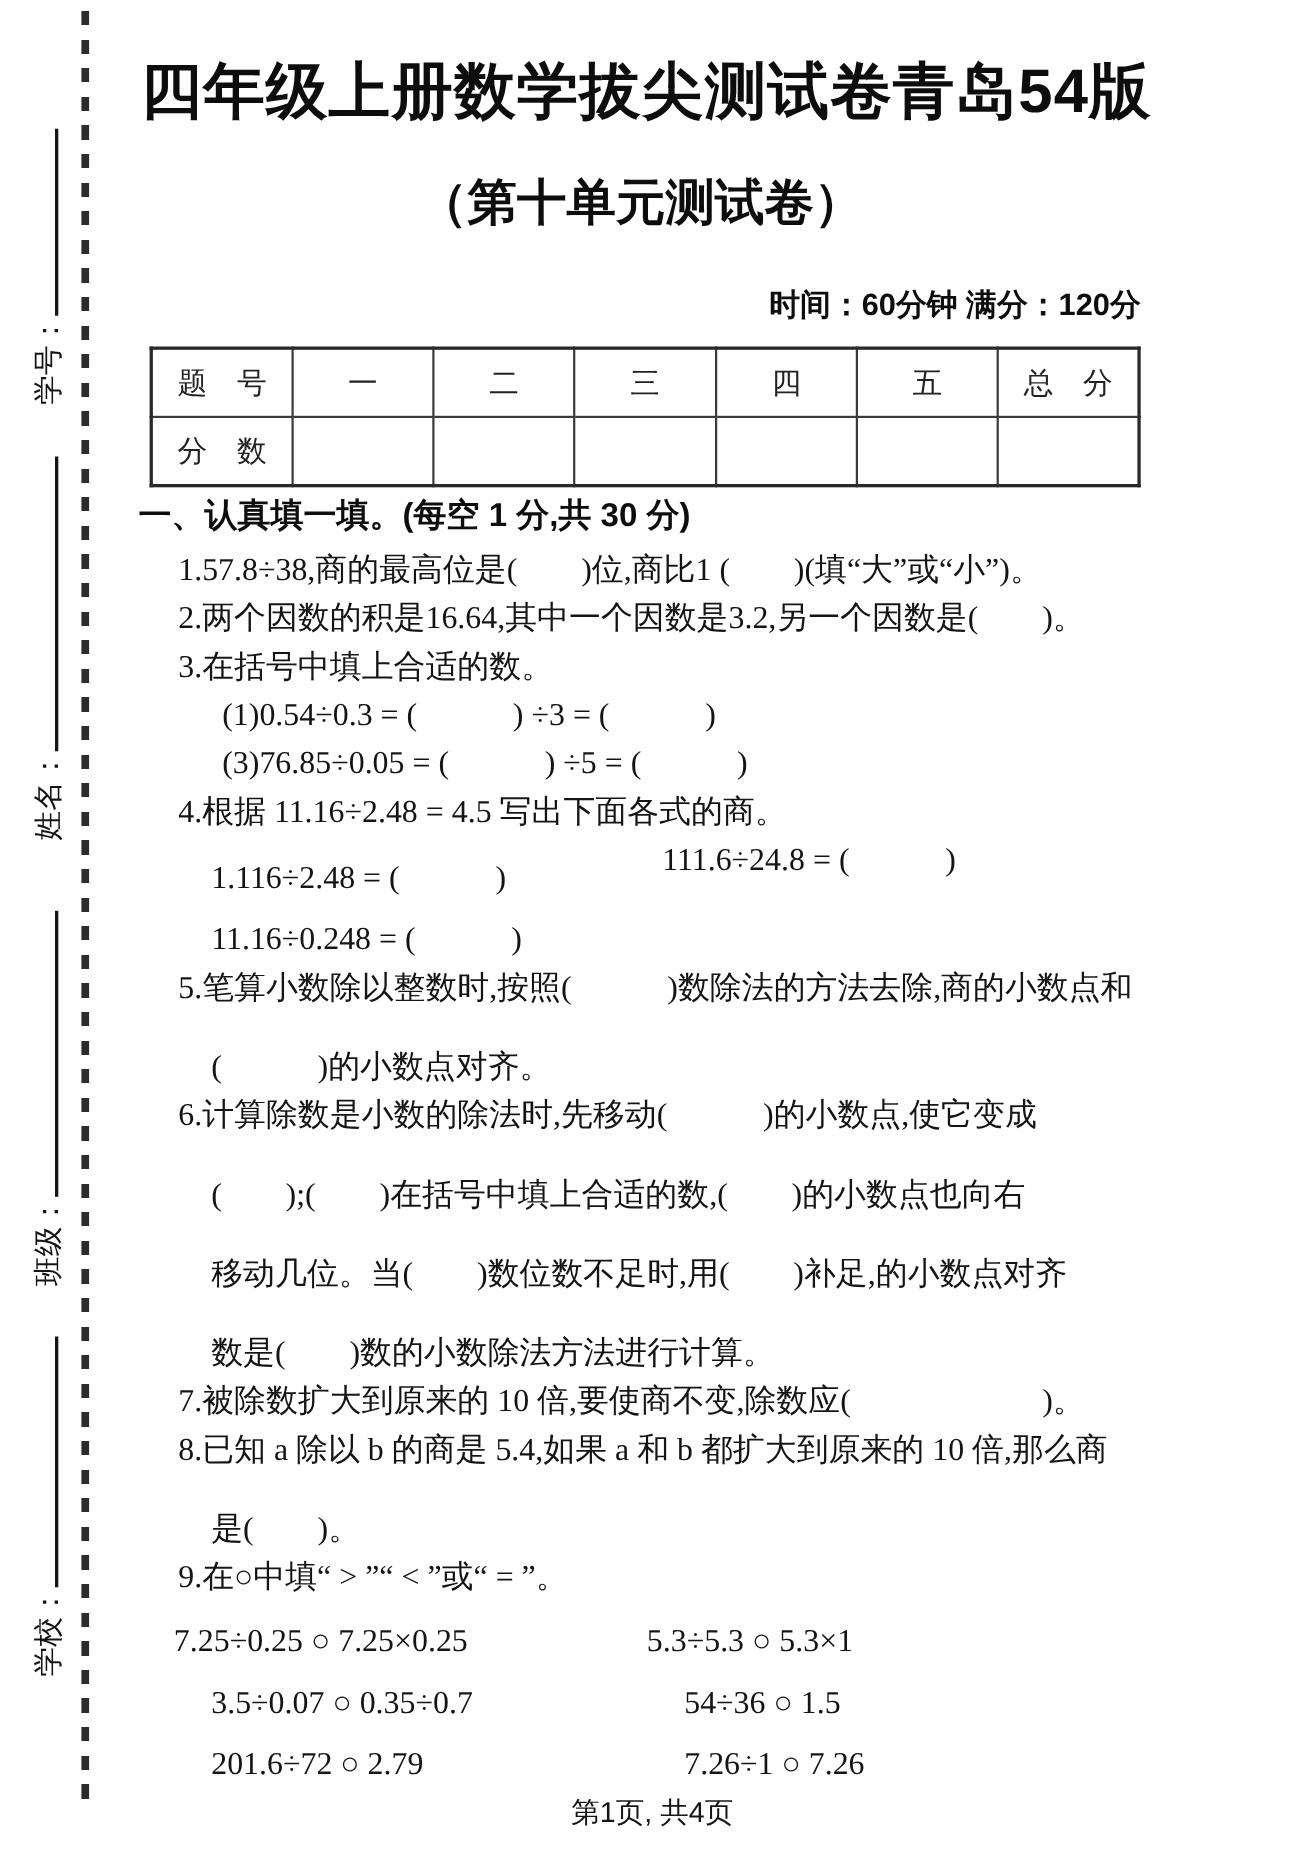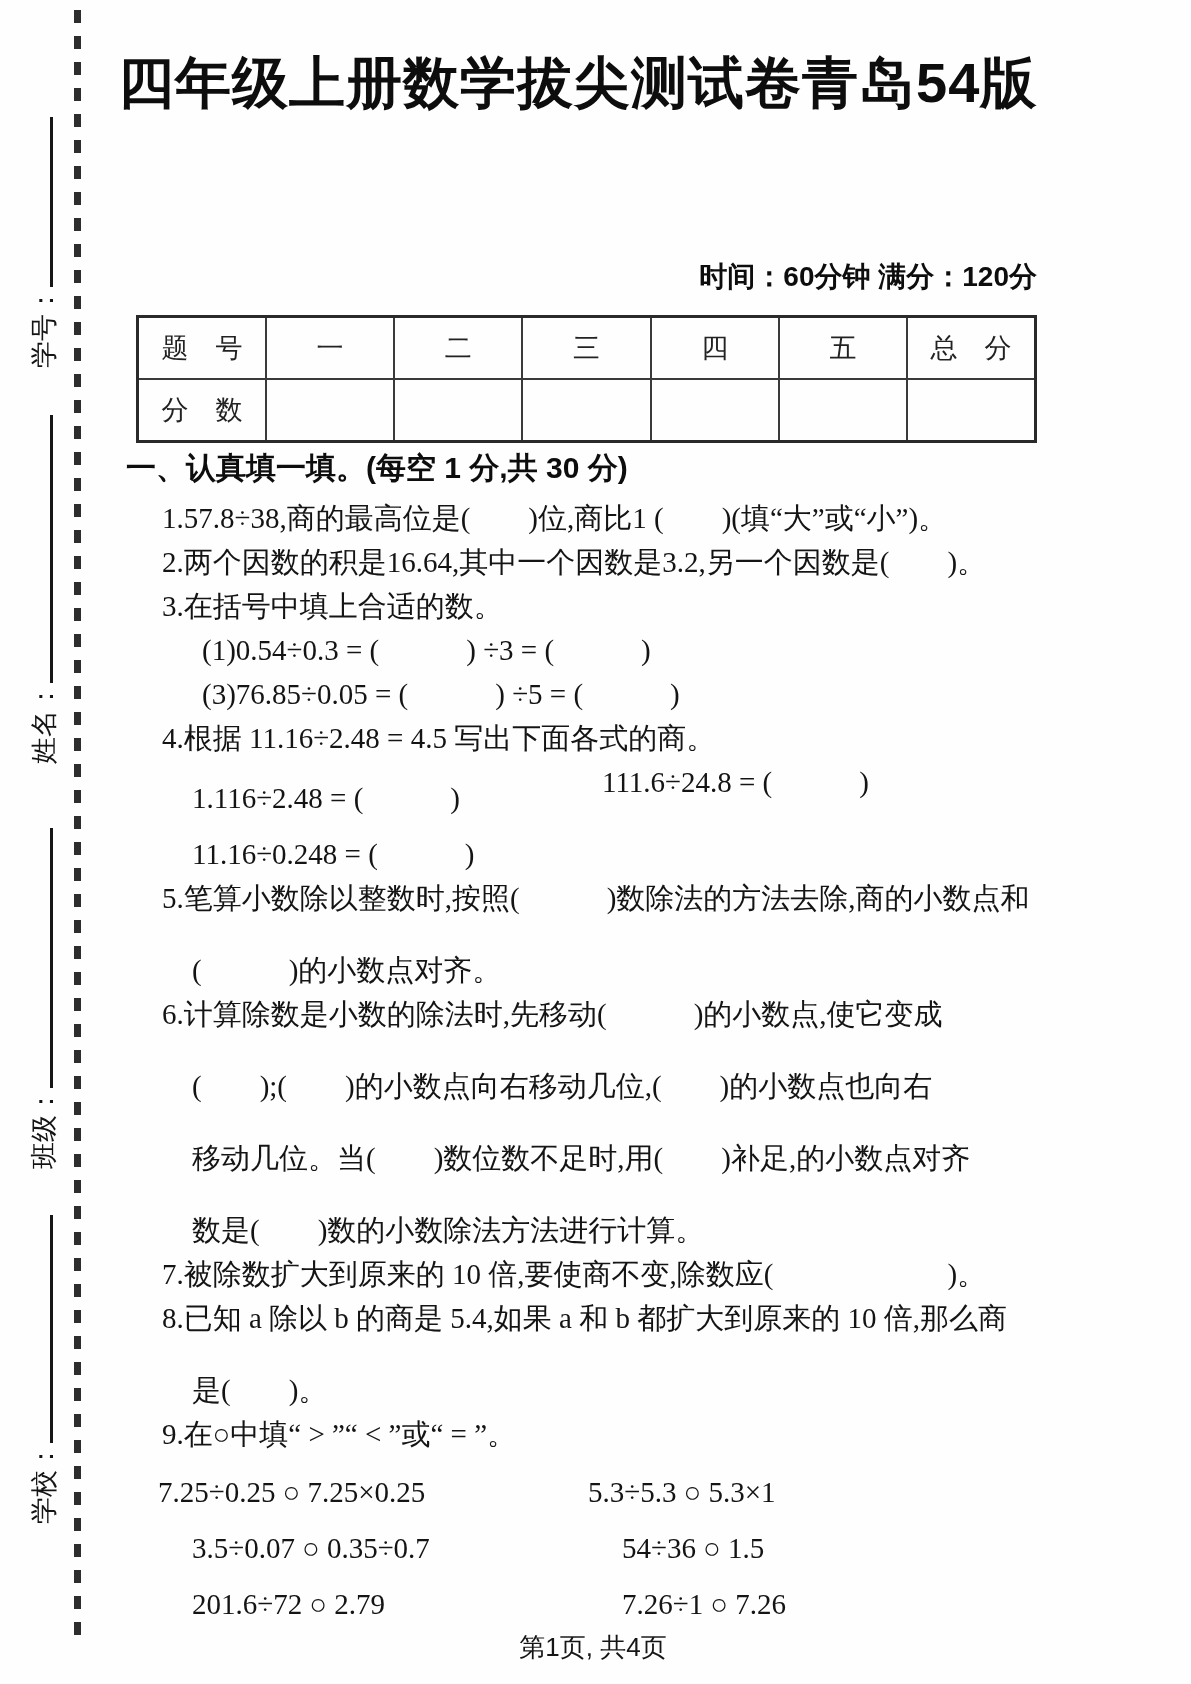--- a/index.html
+++ b/index.html
@@ -25,21 +25,21 @@
     display:inline-block; white-space:nowrap;
     transform:rotate(-90deg) translateX(-100%);
     transform-origin:top left;
     font-size:27px; color:#141414;
     font-family:"Liberation Serif","DejaVu Serif",serif;
   }
   .blank-line { display:inline-block; border-bottom:3px solid #161616; height:0.95em; }
 
   .title {
     position:absolute; top:46px; left:118px; width:929px; margin:0;
-    text-align:left; font-family:"Liberation Sans","DejaVu Sans",sans-serif;
+    text-align:right; font-family:"Liberation Sans","DejaVu Sans",sans-serif;
     font-weight:900; font-size:56px; letter-spacing:1px; color:#0d0d0d;
   }
   .subtitle {
     position:absolute; top:154px; left:118px; width:929px; margin:0;
     text-align:center; font-family:"Liberation Sans","DejaVu Sans",sans-serif;
     font-weight:900; font-size:45px; color:#0d0d0d;
   }
   .meta {
     position:absolute; top:258px; left:128px; width:909px;
     text-align:right; font-family:"Liberation Sans","DejaVu Sans",sans-serif;
@@ -96,20 +96,21 @@
     <div class="rot"><span>姓名：</span><span class="blank-line" style="width:268px"></span></div>
   </div>
   <div class="side-item" style="top:828px">
     <div class="rot"><span>班级：</span><span class="blank-line" style="width:260px"></span></div>
   </div>
   <div class="side-item" style="top:1215px">
     <div class="rot"><span>学校：</span><span class="blank-line" style="width:228px"></span></div>
   </div>
 
   <h1 class="title">四年级上册数学拔尖测试卷青岛54版</h1>
+  <h2 class="subtitle">（第十单元测试卷）</h2>
   <div class="meta">时间：60分钟  满分：120分</div>
 
   <table class="score-table">
     <tbody>
         <tr>
       <td>题　号</td>
       <td>一</td>
       <td>二</td>
       <td>三</td>
       <td>四</td>
@@ -138,21 +139,21 @@
     <div class="line sub">(3)76.85÷0.05 = (　　　) ÷5 = (　　　)</div>
     <div class="line q">4.根据 11.16÷2.48 = 4.5 写出下面各式的商。</div>
     <div class="line pair">
       <span class="pair-left">1.116÷2.48 = (　　　)</span>
       <span>111.6÷24.8 = (　　　)</span>
     </div>
     <div class="line cont">11.16÷0.248 = (　　　)</div>
     <div class="line q">5.笔算小数除以整数时,按照(　　　)数除法的方法去除,商的小数点和</div>
     <div class="line cont">(　　　)的小数点对齐。</div>
     <div class="line q">6.计算除数是小数的除法时,先移动(　　　)的小数点,使它变成</div>
-    <div class="line cont">(　　);(　　)的小数点向右移动几位,(　　)的小数点也向右</div>
+    <div class="line cont">(　　);(　　)在括号中填上合适的数,(　　)的小数点也向右</div>
     <div class="line cont">移动几位。当(　　)数位数不足时,用(　　)补足,的小数点对齐</div>
     <div class="line cont">数是(　　)数的小数除法方法进行计算。</div>
     <div class="line q">7.被除数扩大到原来的 10 倍,要使商不变,除数应(　　　　　　)。</div>
     <div class="line q">8.已知 a 除以 b 的商是 5.4,如果 a 和 b 都扩大到原来的 10 倍,那么商</div>
     <div class="line cont">是(　　)。</div>
     <div class="line q">9.在○中填“ &gt; ”“ &lt; ”或“ = ”。</div>
     <div class="line cmp first">
       <span class="pair-left">7.25÷0.25 ○ 7.25×0.25</span>
       <span>5.3÷5.3 ○ 5.3×1</span>
     </div>

